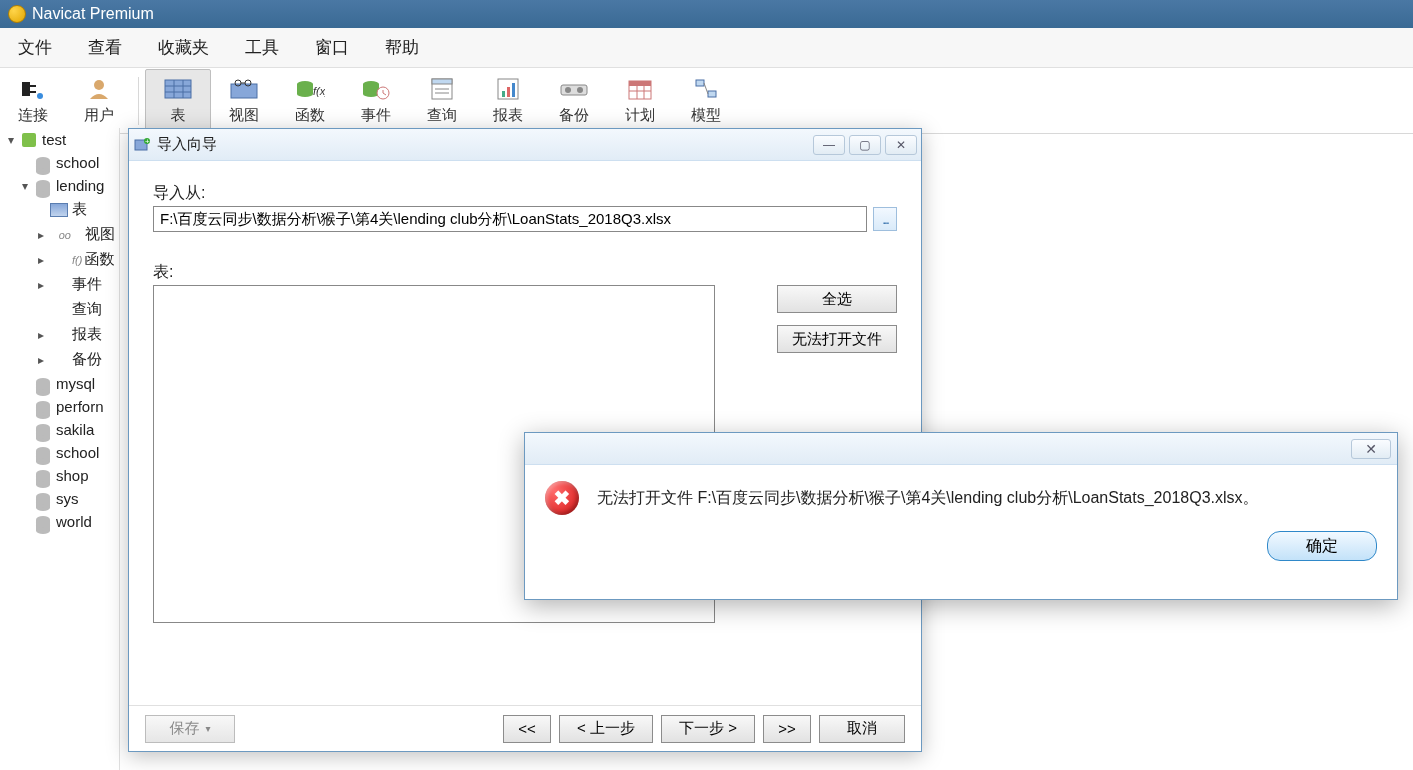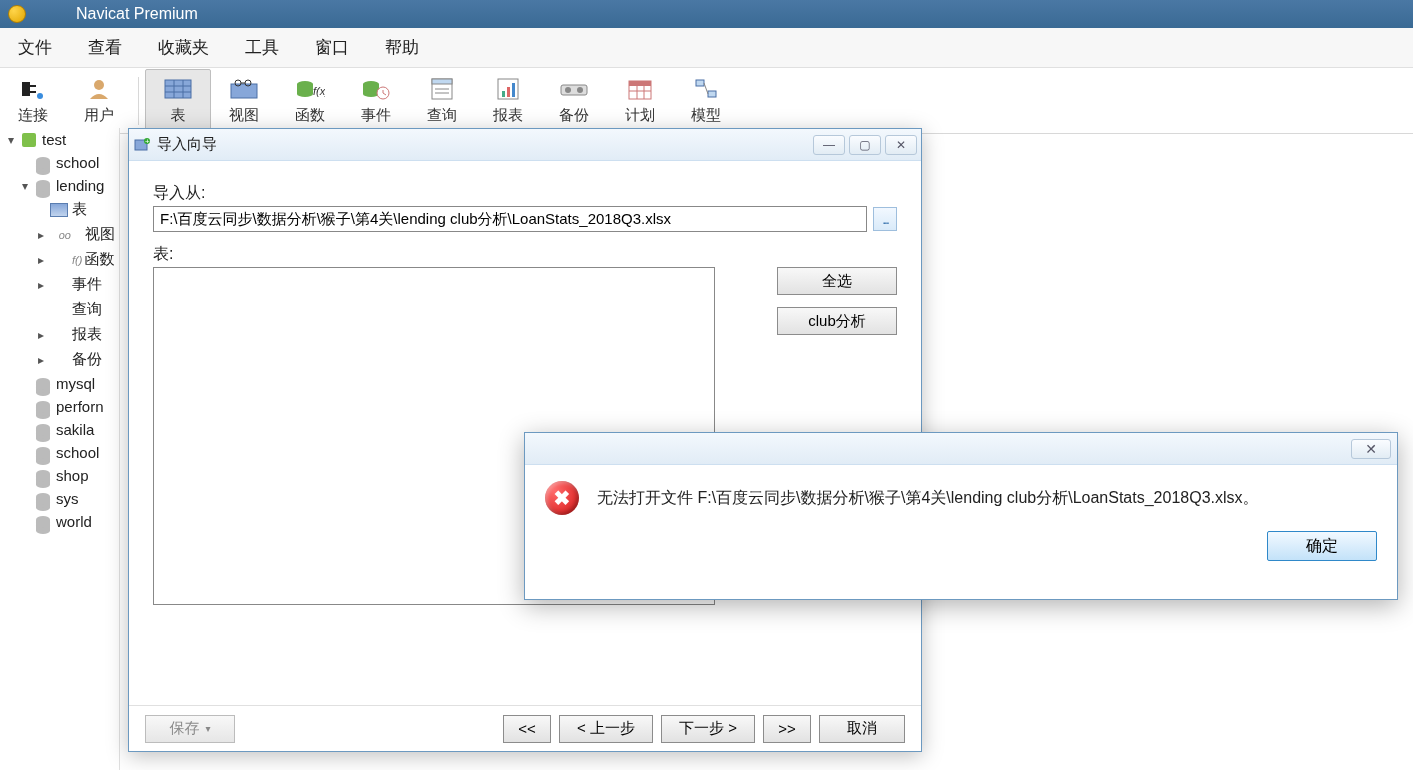--- a/index.html
+++ b/index.html
@@ -1,18 +1,18 @@
 <!DOCTYPE html>
 <html><head>
 <meta charset="utf-8">
 <style>
 * { box-sizing: border-box; margin: 0; padding: 0; font-family: "Microsoft YaHei", "SimSun", Arial, sans-serif; }
 body { background: #fff; width: 1413px; height: 770px; overflow: hidden; font-size: 15px; color: #222; }
 
-.titlebar { height: 28px; background: linear-gradient(#4a78a4,#3a6a94); color: #fff; display: flex; align-items: center; padding: 0 8px; gap: 44px; }
+.titlebar { height: 28px; background: linear-gradient(#4a78a4,#3a6a94); color: #fff; display: flex; align-items: center; padding: 0 8px; }
 .titlebar .appicon { width: 18px; height: 18px; background: radial-gradient(circle at 30% 30%, #ffd54a, #e2a600); border-radius: 50%; margin-right: 6px; border:1px solid #b27f00; }
 .titlebar .title { font-size: 16px; }
 
 .menubar { height: 40px; background: #f7f7f7; border-bottom: 1px solid #e0e0e0; display: flex; align-items: center; }
 .menubar .item { padding: 6px 18px; font-size: 17px; cursor: default; }
 
 .toolbar { height: 66px; background: #fff; border-bottom: 1px solid #d8d8d8; display: flex; align-items: center; }
 .toolbar .btn { display:flex; flex-direction:column; align-items:center; justify-content:center; width:66px; height:64px; font-size:15px; color:#333; }
 .toolbar .btn .icn { width:30px; height:26px; margin-bottom:4px; display:flex; align-items:center; justify-content:center; }
 .toolbar .btn.active { background:#e7e7e7; border:1px solid #bfbfbf; border-radius:2px; }
@@ -30,42 +30,42 @@
 
 
 .wizard { position:absolute; left:128px; top:128px; width:794px; height:624px; background:#fff; border:1px solid #6c99c0; box-shadow:0 4px 20px rgba(0,0,0,0.25); }
 .wizard .tbar { height:32px; background:linear-gradient(#f3f8fd,#e1ecf6); border-bottom:1px solid #cddff0; display:flex; align-items:center; padding:0 4px; }
 .wizard .tbar .ticon { width:18px; height:18px; margin-right:6px; display:inline-flex; align-items:center; justify-content:center; }
 .wizard .tbar .ttitle { font-size:15px; flex:1; }
 .wizard .tbar .wbtn { width:32px; height:20px; border:1px solid #b6c8da; background:linear-gradient(#fafcff,#e2ecf4); border-radius:3px; margin-left:4px; display:flex; align-items:center; justify-content:center; color:#556; font-size:12px; }
 .wizard .body { padding:22px 24px 10px 24px; height:calc(100% - 32px - 46px); overflow:hidden; }
 .wizard .hint { color:#1a73e8; font-size:17px; margin-bottom:52px; }
 .wizard .lbl { font-size:16px; margin-bottom:2px; }
-.wizard .pathrow { display:flex; align-items:center; margin-bottom:12px; }
+.wizard .pathrow { display:flex; align-items:center; margin-bottom:30px; }
 .wizard .pathrow input { flex:1; height:26px; border:1px solid #888; padding:2px 6px; font-size:15px; background:#fff; }
 .wizard .pathrow .browse { width:24px; height:24px; border:1px solid #9ebedd; background:linear-gradient(#f2f8ff,#d9eaf9); margin-left:6px; display:flex; align-items:center; justify-content:center; color:#2c6aa8; font-size:14px; letter-spacing:-2px; }
 .wizard .tablewrap { display:flex; gap:14px; }
 .wizard .listbox { width:608px; height:338px; border:1px solid #888; background:#fff; }
 .wizard .sidebtns { display:flex; flex-direction:column; gap:12px; }
 .wizard .sidebtns button { width:120px; height:28px; border:1px solid #8c8c8c; background:linear-gradient(#f8f8f8,#e2e2e2); font-size:15px;margin-left:48px; }
 .wizard .footer { height:46px; border-top:1px solid #e0e0e0; display:flex; align-items:center; padding:0 16px; gap:8px; }
 .wizard .footer .save { width:90px; height:28px; border:1px solid #bcbcbc; background:linear-gradient(#f8f8f8,#e6e6e6); color:#8a8a8a; font-size:15px; display:flex; align-items:center; justify-content:center; }
 .wizard .footer .save .dd { margin-left:6px; font-size:10px; color:#888; }
 .wizard .footer .spacer { flex:1; }
 .wizard .footer button { height:28px; border:1px solid #8c8c8c; background:linear-gradient(#f8f8f8,#e2e2e2); font-size:15px; padding:0 10px; }
 
 
 .errdialog { position:absolute; left:524px; top:432px; width:874px; height:168px; background:#fff; border:1px solid #6c99c0; box-shadow:0 6px 24px rgba(0,0,0,0.3); }
 .errdialog .tbar { height:32px; background:linear-gradient(#f3f8fd,#e1ecf6); border-bottom:1px solid #cddff0; display:flex; align-items:center; justify-content:flex-end; padding:0 6px; }
 .errdialog .tbar .wbtn { width:40px; height:20px; border:1px solid #b6c8da; background:linear-gradient(#fafcff,#e2ecf4); border-radius:3px; display:flex; align-items:center; justify-content:center; color:#556; font-size:14px; }
 .errdialog .body { display:flex; align-items:center; padding:16px 20px; }
 .errdialog .erricon { width:34px; height:34px; border-radius:50%; background:radial-gradient(circle at 30% 30%, #ff6a6a, #d31111); display:flex; align-items:center; justify-content:center; color:#fff; font-size:20px; font-weight:bold; margin-right:18px; box-shadow:inset -2px -2px 4px rgba(0,0,0,0.3), inset 2px 2px 4px rgba(255,255,255,0.4); }
 .errdialog .msg { font-size:16px; }
 .errdialog .foot { display:flex; justify-content:flex-end; padding:0 20px 14px 0; }
-.errdialog .foot button { width:110px; height:30px; border:1px solid #2f88c9; background:linear-gradient(#f2f9ff,#c3e2f9); font-size:16px; border-radius:2px; }
+.errdialog .foot button { width:110px; height:30px; border:1px solid #2f88c9; background:linear-gradient(#f2f9ff,#c3e2f9); font-size:16px; border-radius:13px; }
 
 
 .svg-db { width:14px; height:12px; border-radius:50%/30%; background:#bbb; box-shadow:0 3px 0 #bbb, 0 6px 0 #bbb; }
 .svg-conn { width:14px; height:14px; background:#7fc04a; border-radius:2px; }
 .svg-table { width:18px; height:14px; border:1px solid #5a7db0; background:linear-gradient(#87a7d9,#c1d4ee); display:inline-block; }
 </style>
 </head>
 <body>
 
 <div class="titlebar">
@@ -341,21 +341,21 @@
     <div class="lbl">导入从:</div>
     <div class="pathrow">
       <input type="text" value="F:\百度云同步\数据分析\猴子\第4关\lending club分析\LoanStats_2018Q3.xlsx" style="">
       <div class="browse">...</div>
     </div>
     <div class="lbl">表:</div>
     <div class="tablewrap">
       <div class="listbox"></div>
       <div class="sidebtns">
         <button>全选</button>
-        <button>club分析</button>
+        <button>无法打开文件</button>
       </div>
     </div>
   </div>
   <div class="footer">
     <div class="save">
         <span>保存</span>
         <span class="dd">▾</span>
       </div>
     <div class="spacer"></div>
     <button style="width:48px">&lt;&lt;</button>

